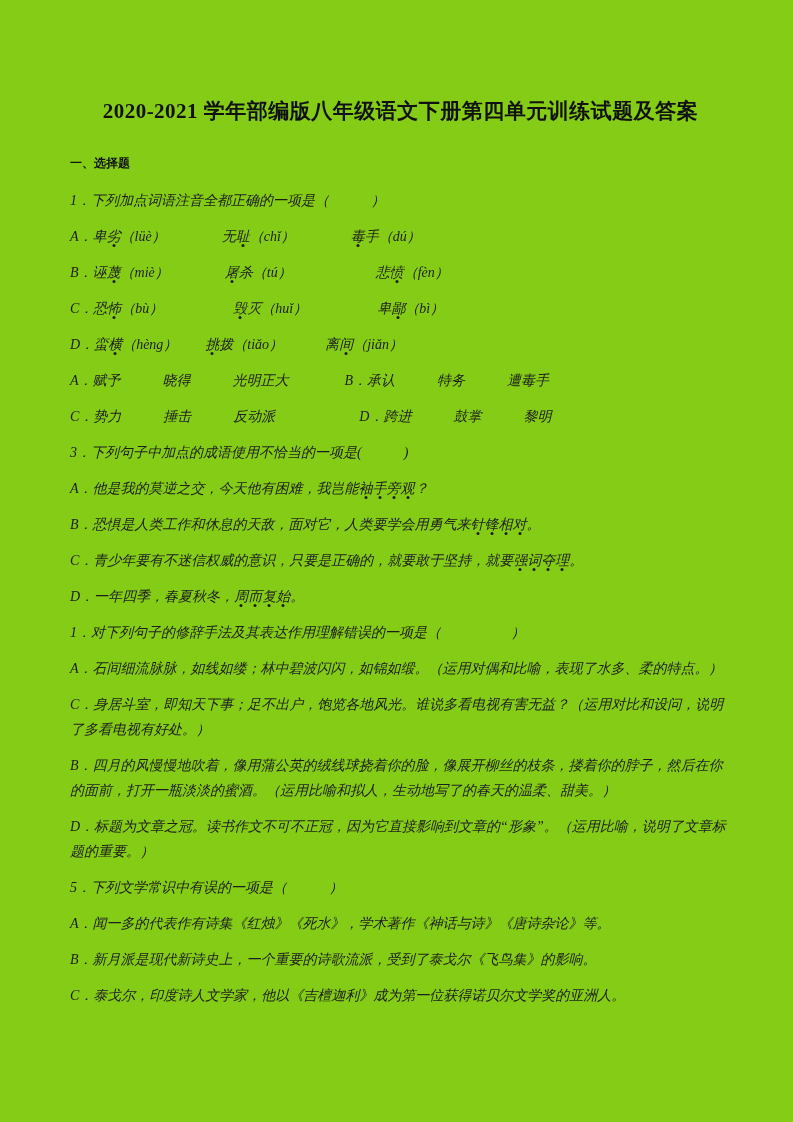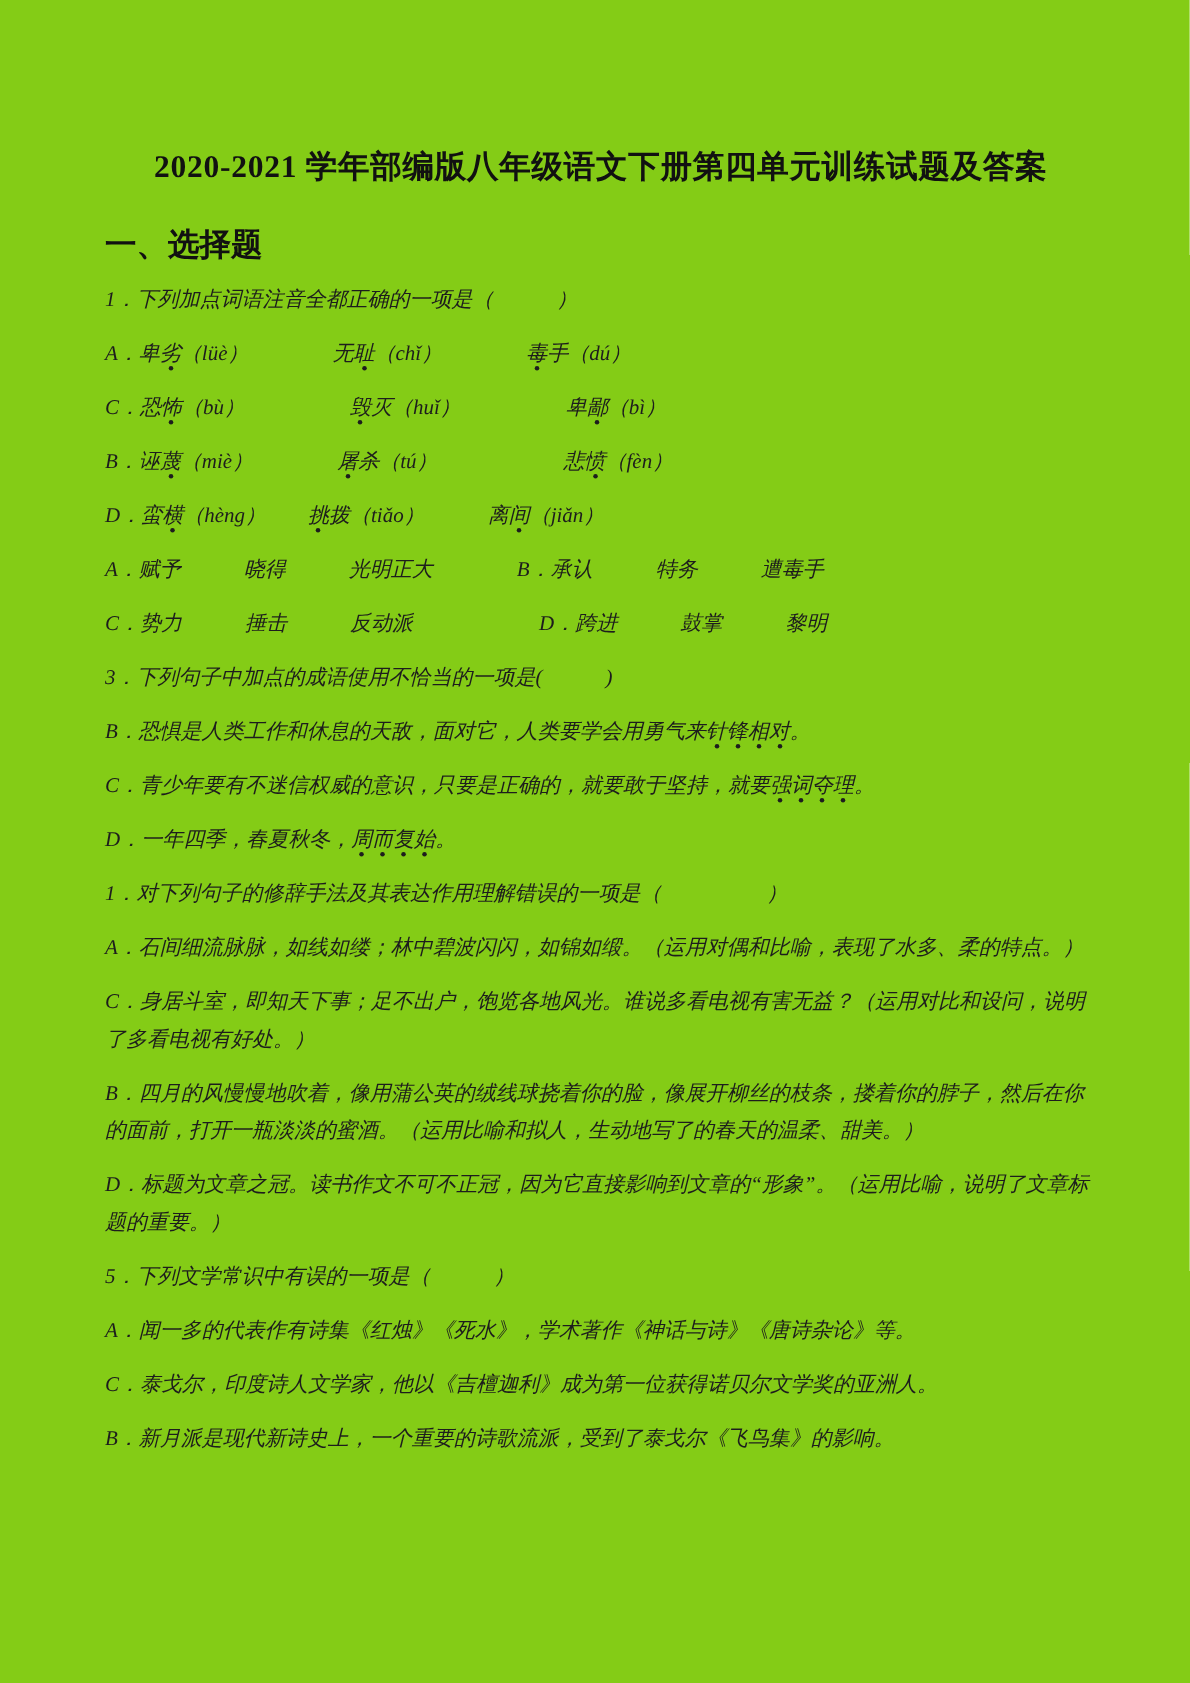--- a/index.html
+++ b/index.html
@@ -20,21 +20,21 @@
   .title{
     font-size:21px;
     font-weight:700;
     text-align:center;
     line-height:30px;
     margin:0 0 26px 0;
     color:#111111;
     letter-spacing:0.5px;
   }
   .section{
-    font-size:21px;
+    font-size:12px;
     font-weight:700;
     line-height:22px;
     margin:0 0 14px 0;
     color:#111111;
   }
   .question{margin:0;font-style:italic;}
   .line{
     font-size:14px;
     line-height:25px;
     margin:0 0 11px 0;
@@ -56,41 +56,42 @@
 </head>
 <body>
 
 <div class="page">
   <h1 class="title">2020-2021 学年部编版八年级语文下册第四单元训练试题及答案</h1>
   <h2 class="section">一、选择题</h2>
   <div>
       <div class="question">
         <p class="line stem">1．下列加点词语注音全都正确的一项是（　　　）</p>
         <p class="line">A．卑<span class="dt">劣</span>（lüè）　　　　无<span class="dt">耻</span>（chǐ）　　　　<span class="dt">毒</span>手（dú）</p>
+        <p class="line">B．诬<span class="dt">蔑</span>（miè）　　　　<span class="dt">屠</span>杀（tú）　　　　　　悲<span class="dt">愤</span>（fèn）</p>
         <p class="line">C．恐<span class="dt">怖</span>（bù）　　　　　<span class="dt">毁</span>灭（huǐ）　　　　　卑<span class="dt">鄙</span>（bì）</p>
-        <p class="line">B．诬<span class="dt">蔑</span>（miè）　　　　<span class="dt">屠</span>杀（tú）　　　　　　悲<span class="dt">愤</span>（fèn）</p>
         <p class="line">D．蛮<span class="dt">横</span>（hèng）　　<span class="dt">挑</span>拨（tiǎo）　　　离<span class="dt">间</span>（jiǎn）</p>
       </div>
       <div class="question">
         <p class="line">A．赋予　　　晓得　　　光明正大　　　　B．承认　　　特务　　　遭毒手</p>
         <p class="line">C．势力　　　捶击　　　反动派　　　　　　D．跨进　　　鼓掌　　　黎明</p>
       </div>
       <div class="question">
         <p class="line stem">3．下列句子中加点的成语使用不恰当的一项是(　　　)</p>
+        <p class="line">A．他是我的莫逆之交，今天他有困难，我岂能<span class="dt">袖</span><span class="dt">手</span><span class="dt">旁</span><span class="dt">观</span>？</p>
         <p class="line">B．恐惧是人类工作和休息的天敌，面对它，人类要学会用勇气来<span class="dt">针</span><span class="dt">锋</span><span class="dt">相</span><span class="dt">对</span>。</p>
         <p class="line">C．青少年要有不迷信权威的意识，只要是正确的，就要敢于坚持，就要<span class="dt">强</span><span class="dt">词</span><span class="dt">夺</span><span class="dt">理</span>。</p>
         <p class="line">D．一年四季，春夏秋冬，<span class="dt">周</span><span class="dt">而</span><span class="dt">复</span><span class="dt">始</span>。</p>
       </div>
       <div class="question">
         <p class="line stem">1．对下列句子的修辞手法及其表达作用理解错误的一项是（　　　　　）</p>
         <p class="line">A．石间细流脉脉，如线如缕；林中碧波闪闪，如锦如缎。（运用对偶和比喻，表现了水多、柔的特点。）</p>
         <p class="line">C．身居斗室，即知天下事；足不出户，饱览各地风光。谁说多看电视有害无益？（运用对比和设问，说明了多看电视有好处。）</p>
         <p class="line">B．四月的风慢慢地吹着，像用蒲公英的绒线球挠着你的脸，像展开柳丝的枝条，搂着你的脖子，然后在你的面前，打开一瓶淡淡的蜜酒。（运用比喻和拟人，生动地写了的春天的温柔、甜美。）</p>
         <p class="line">D．标题为文章之冠。读书作文不可不正冠，因为它直接影响到文章的“形象”。（运用比喻，说明了文章标题的重要。）</p>
       </div>
       <div class="question">
         <p class="line stem">5．下列文学常识中有误的一项是（　　　）</p>
         <p class="line">A．闻一多的代表作有诗集《红烛》《死水》，学术著作《神话与诗》《唐诗杂论》等。</p>
+        <p class="line">B．新月派是现代新诗史上，一个重要的诗歌流派，受到了泰戈尔《飞鸟集》的影响。</p>
         <p class="line">C．泰戈尔，印度诗人文学家，他以《吉檀迦利》成为第一位获得诺贝尔文学奖的亚洲人。</p>
-        <p class="line">B．新月派是现代新诗史上，一个重要的诗歌流派，受到了泰戈尔《飞鸟集》的影响。</p>
       </div>
     </div>
 </div>
 
 </body></html>

